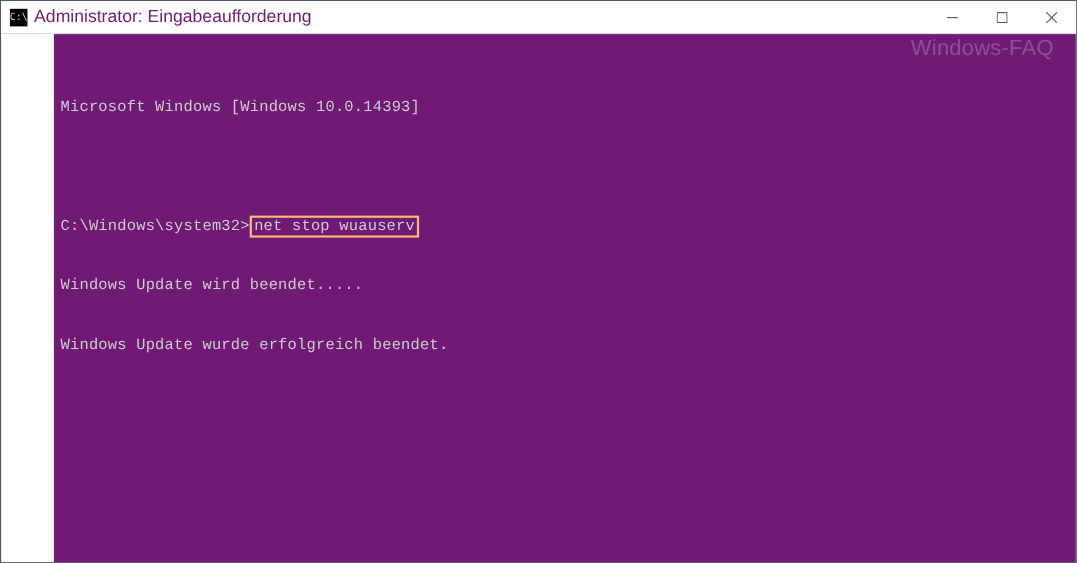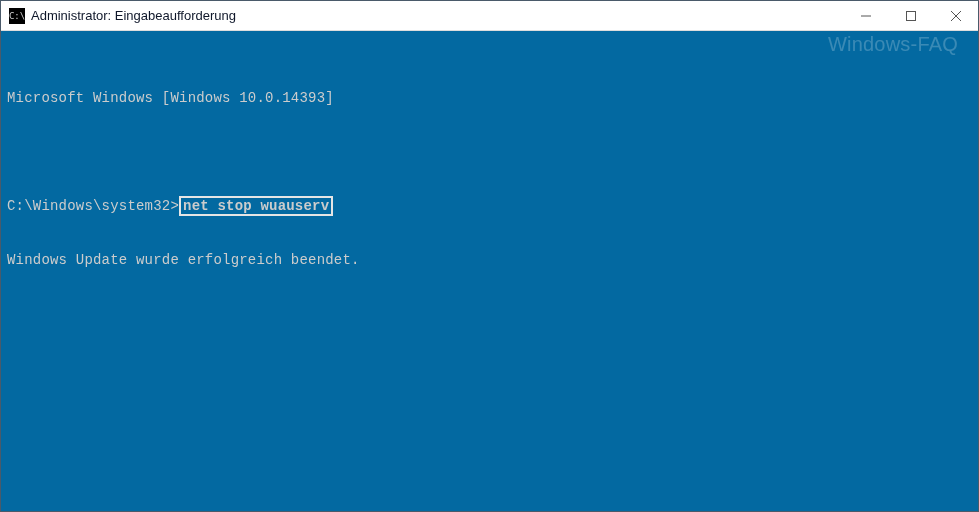--- a/index.html
+++ b/index.html
@@ -39,58 +39,58 @@
     background: #000;
     display:flex;
     align-items:center;
     justify-content:center;
     font-size:9px;
     color:#ccc;
     font-family: Consolas, monospace;
   }
   .title-text {
     font-family: "Segoe UI", Tahoma, sans-serif;
-    font-size: 13px;
-    color: #0f172a;
+    font-size: 16px;
+    color: #701a75;
   }
   .titlebar-right {
     display: flex;
     height: 100%;
   }
   .win-btn {
     width: 45px;
     height: 100%;
     display: flex;
     align-items: center;
     justify-content: center;
     color: #555;
     font-family: "Segoe UI", sans-serif;
   }
   .win-btn svg { display:block; }
   .console {
     flex: 1;
-    background: #0369a1;
+    background: #701a75;
     color: #ccc;
     font-size: 14px;
     line-height: 18px;
     padding: 4px 6px;
     white-space: pre;
     overflow: hidden;
     position: relative;
     letter-spacing: 0.2px;
+    margin-left: 48px;
   }
   .line { display:block; height:18px; }
   .line.blank { height:18px; }
   .hl {
-    border: 2px solid #e5e5e5;
+    border: 2px solid #fdba74;
     padding: 0 2px;
     display:inline-block;
     line-height:16px;
     margin-top:-1px;
-    font-weight:bold;
   }
   .watermark {
     position: absolute;
     top: 4px;
     right: 20px;
     color: rgba(255,255,255,0.22);
     font-family: "Segoe UI", sans-serif;
     font-size: 20px;
     font-weight: 500;
     pointer-events: none;
@@ -125,20 +125,21 @@
           </svg>
       </div>
     </div>
   </div>
 
   <div class="console">
     <div class="watermark">Windows-FAQ</div>
     <span class="line">Microsoft Windows [Windows 10.0.14393]</span>
     <span class="line blank"></span>
     <span class="line"><span>C:\Windows\system32&gt;</span><span class="hl">net stop wuauserv</span></span>
+    <span class="line">Windows Update wird beendet.....</span>
     <span class="line">Windows Update wurde erfolgreich beendet.</span>
     <span class="line blank"></span>
     <span class="line blank"></span>
     
     
     
     
     
     
     

